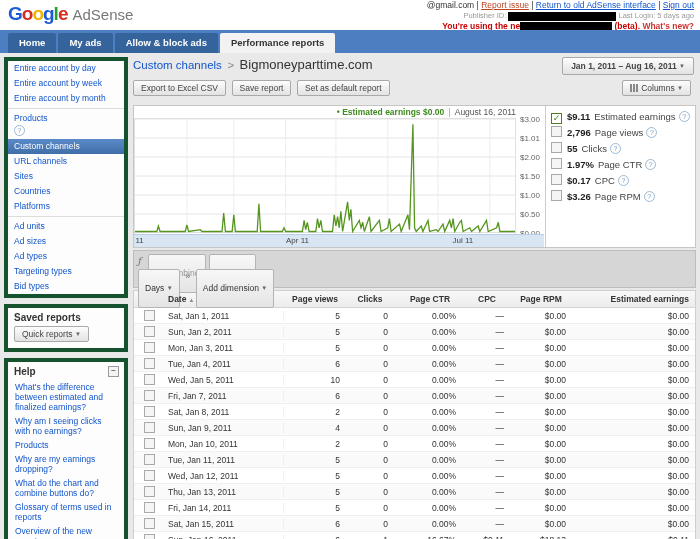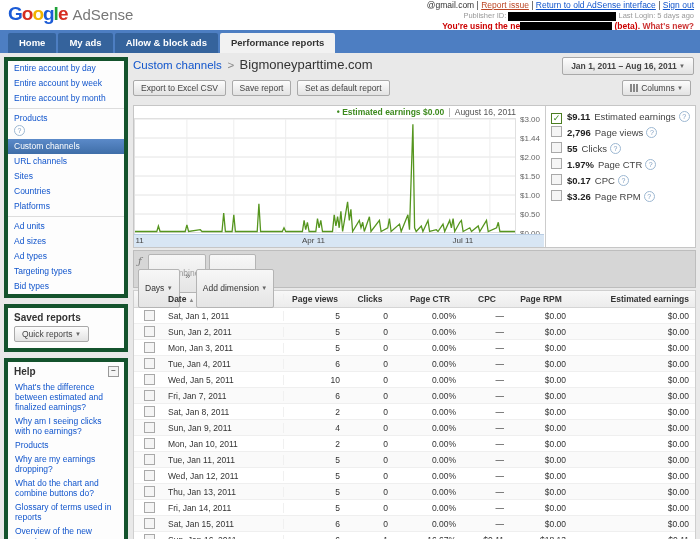--- a/index.html
+++ b/index.html
@@ -229,30 +229,30 @@
               <line x1="150.66079295154185" x2="150.66079295154185" y1="0" y2="114" stroke="#ededed"></line>
               <line x1="200.88105726872246" x2="200.88105726872246" y1="0" y2="114" stroke="#ededed"></line>
               <line x1="252.77533039647577" x2="252.77533039647577" y1="0" y2="114" stroke="#ededed"></line>
               <line x1="302.9955947136564" x2="302.9955947136564" y1="0" y2="114" stroke="#ededed"></line>
               <line x1="354.8898678414097" x2="354.8898678414097" y1="0" y2="114" stroke="#ededed"></line>
               <polyline points="0.0,112.5 21.8,112.5 23.4,107.0 25.1,112.5 50.2,112.5 51.9,105.8 53.6,112.5 65.3,110.7 67.0,112.5 87.0,112.5 88.7,94.0 90.4,112.5 97.1,112.5 98.8,95.8 100.4,112.5 122.2,112.5 123.9,84.8 125.6,112.5 147.3,112.5 149.0,108.8 150.7,112.5 167.4,112.5 169.1,101.4 170.7,110.7 172.4,103.3 174.1,112.5 180.8,112.5 182.5,99.5 184.1,108.8 185.8,101.4 187.5,112.5 197.5,112.5 199.2,95.8 200.9,107.0 202.6,97.7 204.2,108.8 205.9,92.2 207.6,112.5 212.6,82.9 214.3,101.4 215.9,90.3 217.6,112.5 224.3,101.4 226.0,108.8 227.7,103.3 229.3,112.5 234.4,97.7 236.0,112.5 244.4,101.4 246.1,112.5 252.8,108.8 254.4,99.5 256.1,112.5 264.5,105.1 266.2,112.5 272.9,95.8 274.5,110.7 277.9,5.2 279.6,108.8 281.2,112.5 286.3,107.0 287.9,112.5 293.0,101.4 294.6,112.5 301.3,110.7 303.0,112.5 308.0,105.1 309.7,112.5 314.7,101.4 316.4,108.8 318.1,99.5 319.7,112.5 324.8,103.3 326.4,101.4 328.1,112.5 334.8,108.8 336.5,112.5 343.2,107.0 344.8,112.5 351.5,101.4 353.2,112.5 361.6,108.8 363.3,103.3 364.9,112.5 380.0,112.5" fill="none" stroke="#55951e" stroke-width="1.3"></polyline>
             </svg>
           </div>
         <div id="ylabels">
             <span style="top: -3px;">$3.00</span>
-            <span style="top: 16px;">$1.44</span>
+            <span style="top: 16px;">$1.01</span>
             <span style="top: 35px;">$2.00</span>
             <span style="top: 54px;">$1.50</span>
             <span style="top: 73px;">$1.00</span>
             <span style="top: 92px;">$0.50</span>
             <span style="top: 111px;">$0.00</span>
           </div>
         <div id="xstrip">
             <span style="left: 1.52px;">11</span>
-            <span style="left: 168px;">Apr 11</span>
+            <span style="left: 152px;">Apr 11</span>
             <span style="left: 318.44px;">Jul 11</span>
           </div>
         <div id="metrics">
             <div class="metric-row"><span class="cb on">✓</span><span class="mval">$9.11</span><span class="mlab">Estimated earnings</span><span class="qicon">?</span></div>
             <div class="metric-row"><span class="cb"></span><span class="mval">2,796</span><span class="mlab">Page views</span><span class="qicon">?</span></div>
             <div class="metric-row"><span class="cb"></span><span class="mval">55</span><span class="mlab">Clicks</span><span class="qicon">?</span></div>
             <div class="metric-row"><span class="cb"></span><span class="mval">1.97%</span><span class="mlab">Page CTR</span><span class="qicon">?</span></div>
             <div class="metric-row"><span class="cb"></span><span class="mval">$0.17</span><span class="mlab">CPC</span><span class="qicon">?</span></div>
             <div class="metric-row"><span class="cb"></span><span class="mval">$3.26</span><span class="mlab">Page RPM</span><span class="qicon">?</span></div>
           </div>

